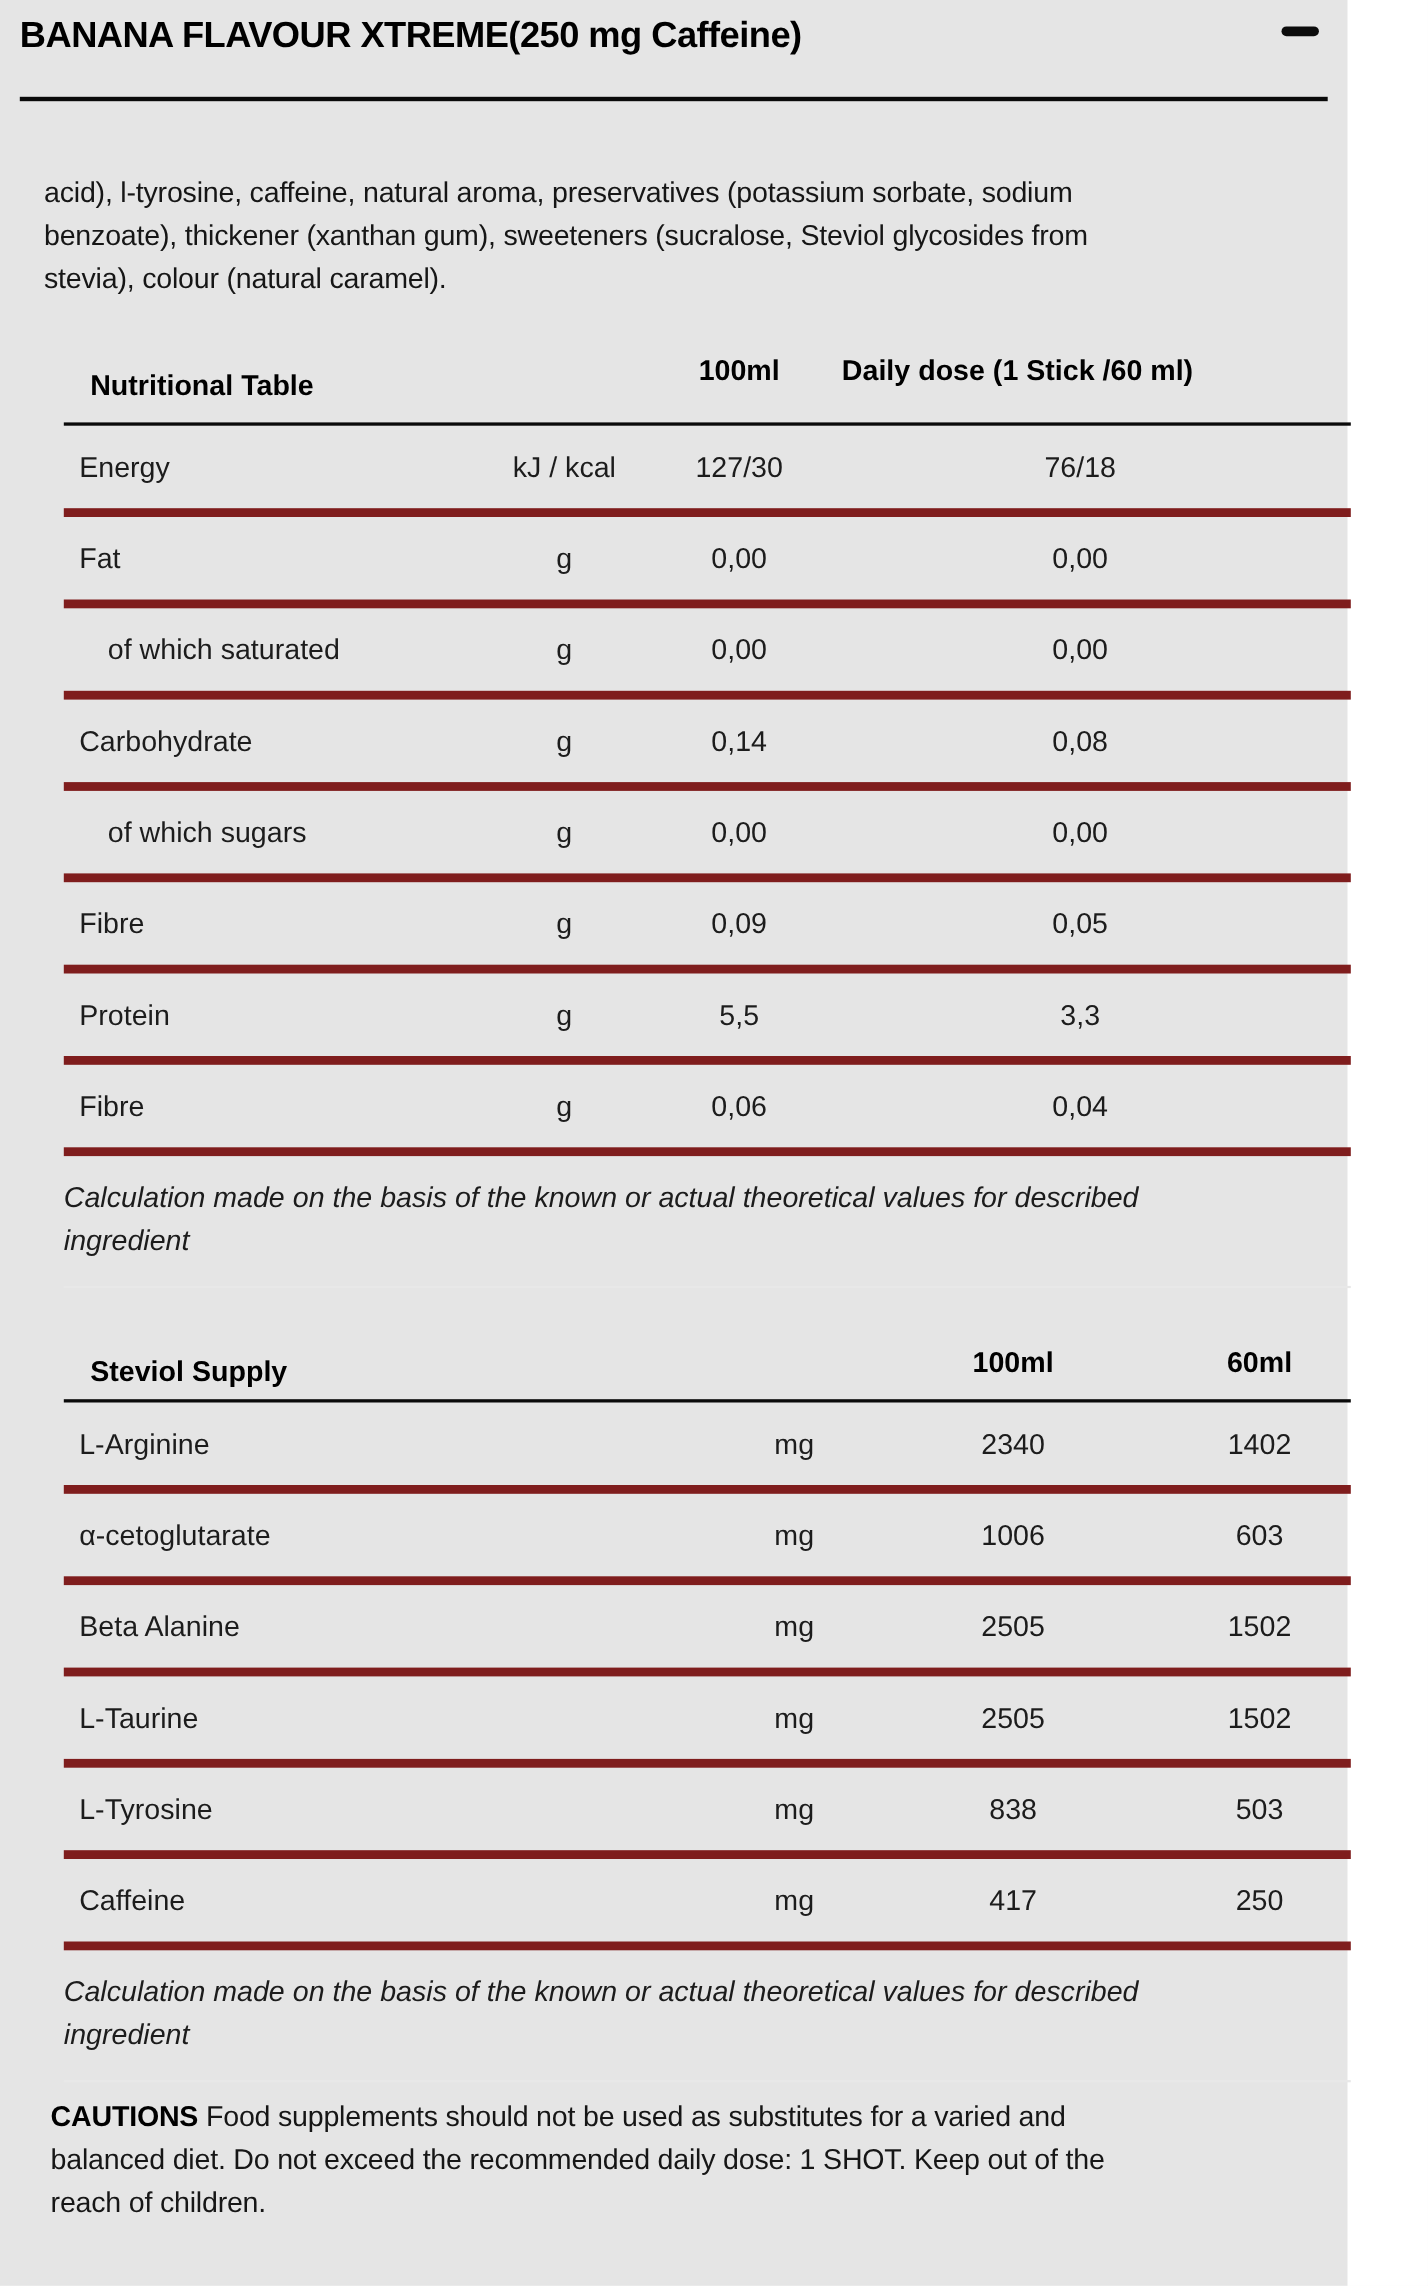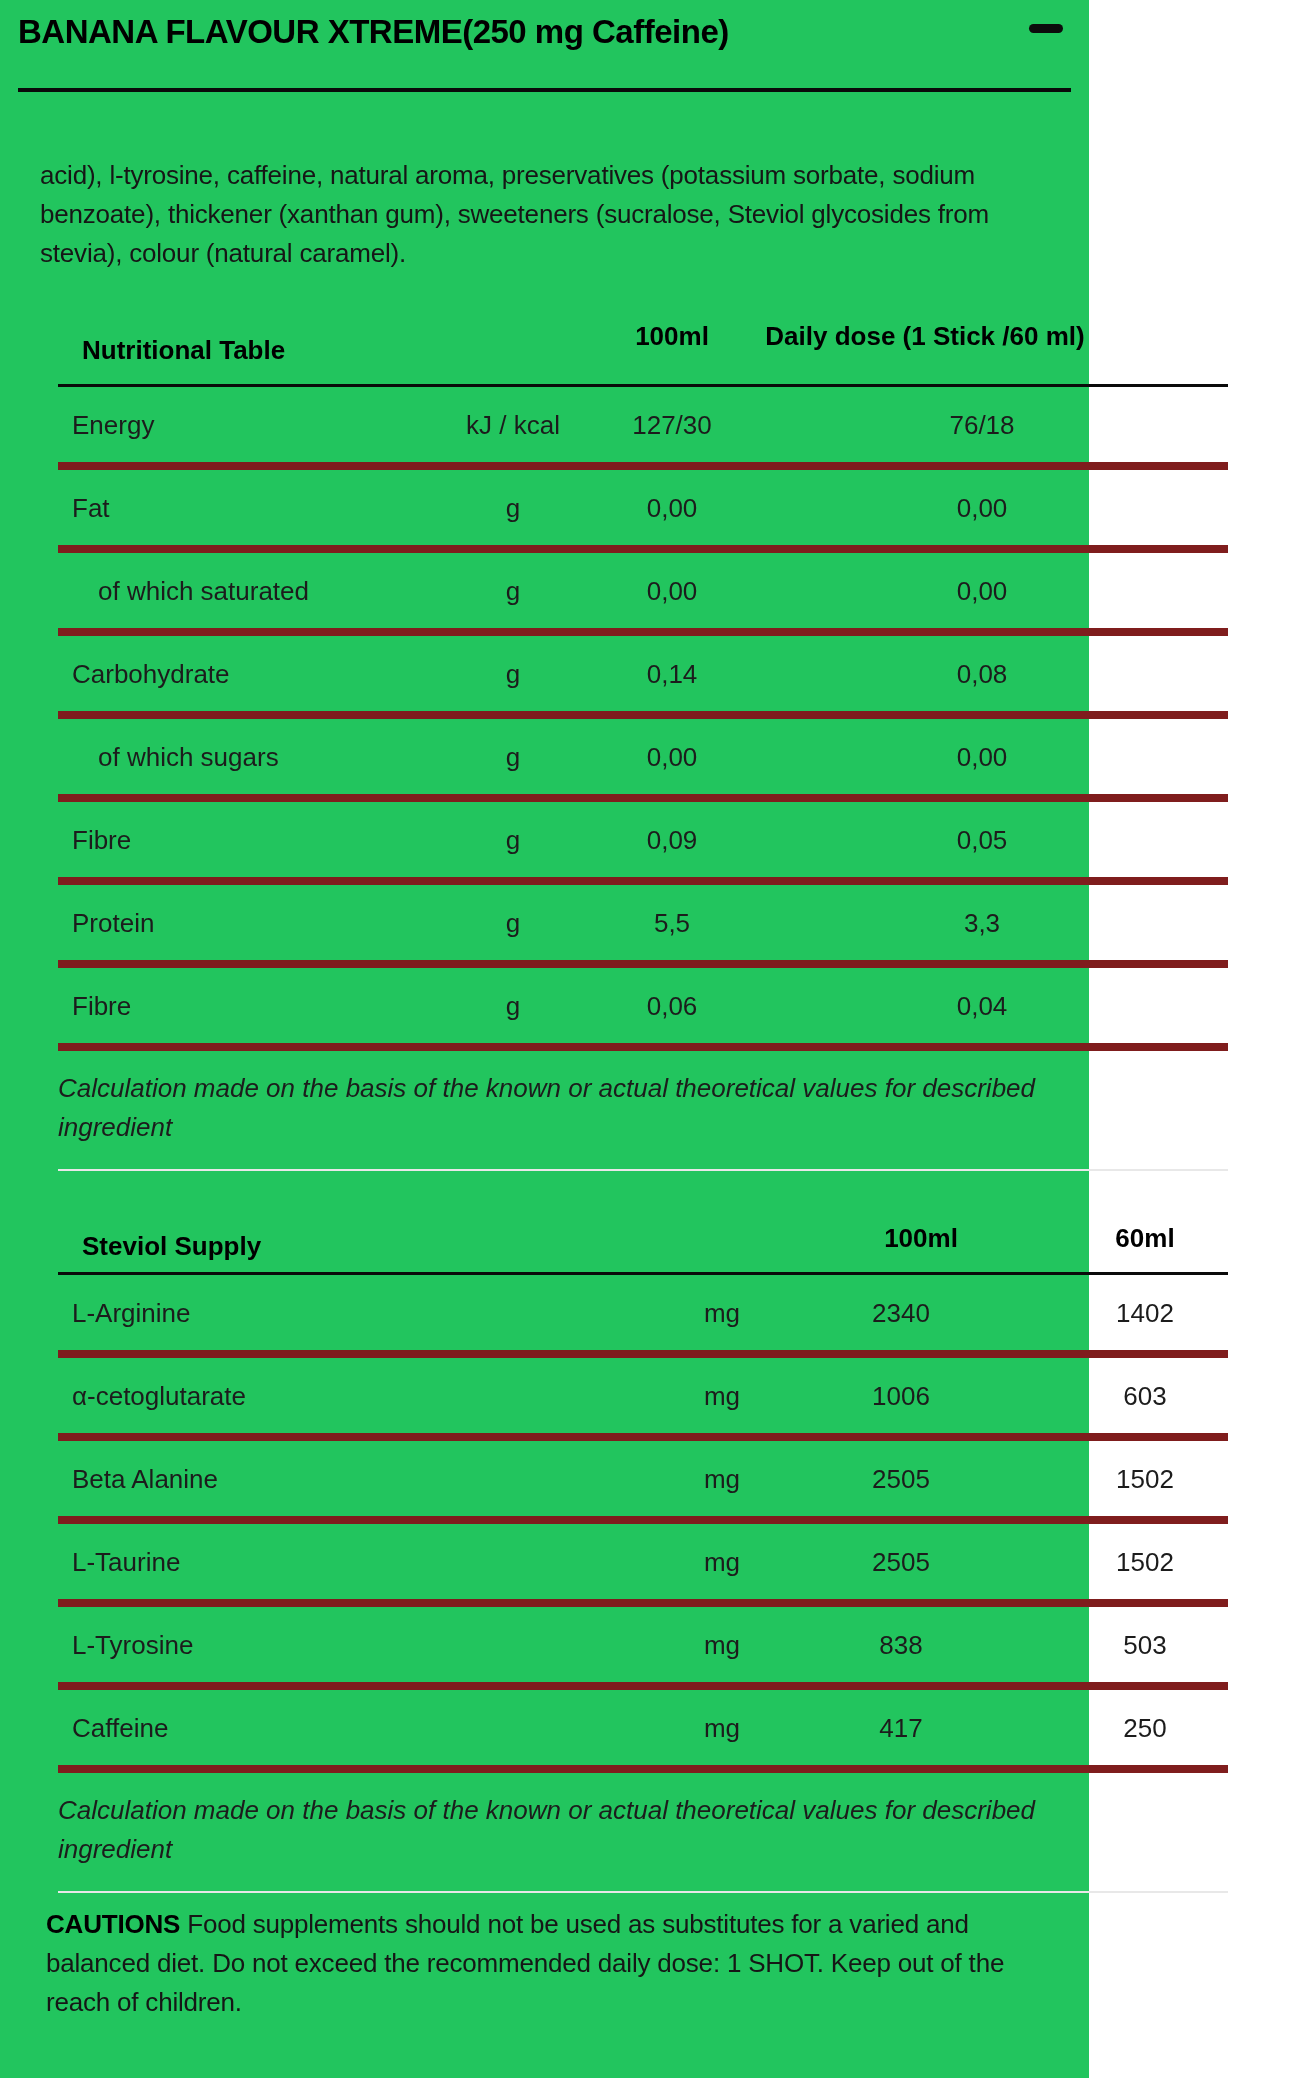--- a/index.html
+++ b/index.html
@@ -2,21 +2,21 @@
 <html><head>
 <meta charset="utf-8">
 <style>
   * { box-sizing: border-box; margin: 0; padding: 0; }
   html,body { background:#ffffff; }
   body {
     width:1298px; height:2078px; overflow:hidden;
     font-family:"Liberation Sans","DejaVu Sans",sans-serif;
     color:#161616; -webkit-font-smoothing:antialiased;
   }
-  .page { position:relative; width:1089px; height:2078px; background:#22c55e; }
+  .page { position:relative; width:1225px; height:2078px; background:#e5e5e5; }
 
   
   .accordion-header{ display:flex; justify-content:space-between; align-items:flex-start;
     padding:12px 26px 0 18px; height:88px; }
   .title{ font-size:33px; line-height:40px; font-weight:bold; color:#000;
     letter-spacing:-0.5px; }
   .minus{ display:block; width:34px; height:9px; margin-top:12px;
     border-radius:5px; background:#0c0c0c; cursor:pointer; }
   .title-divider{ height:4px; background:#0a0a0a; margin:0 18px; }
 
@@ -45,21 +45,21 @@
 
   .trow{ position:relative; height:83px; border-bottom:8px solid #7f1d1d; }
   .cell{ position:absolute; top:50%; transform:translateY(-50%); white-space:nowrap; color:#1c1c1c; }
   .cell.name{ left:14px; }
   .cell.name.indent{ left:40px; }
   .cell.unit,.cell.per100,.cell.daily,.cell.per60{ transform:translate(-50%,-50%); }
   .ntable .cell.unit{ left:455px; }
   .ntable .cell.per100{ left:614px; }
   .ntable .cell.daily{ left:924px; }
   .stable .cell.unit{ left:664px; }
-  .stable .cell.per100{ left:843px; }
+  .stable .cell.per100{ left:863px; }
   .stable .cell.per60{ left:1087px; }
 
   .note{ padding:18px 0 22px 0; border-bottom:2px solid #e8e8e8; font-style:italic; color:#1c1c1c; }
   .note-line{ display:block; line-height:39px; white-space:nowrap; }
 
   
   .cautions{ margin:12px 40px 0 46px; font-size:26px; letter-spacing:-0.2px; }
   .c-line{ display:block; line-height:39px; white-space:nowrap; }
   .cautions b{ color:#000; }
 </style>

